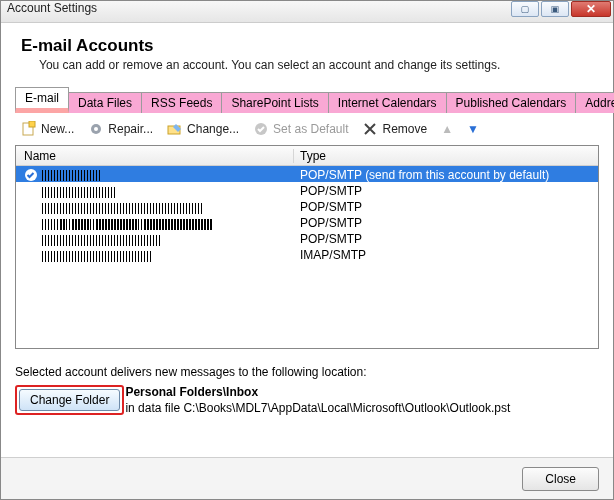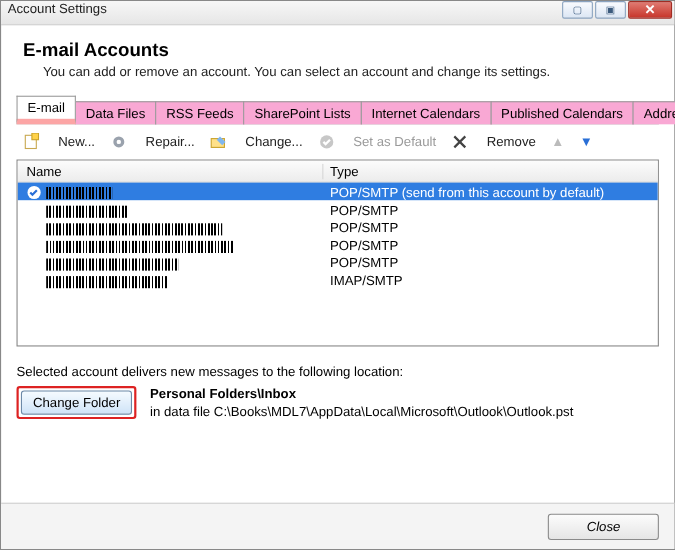--- a/index.html
+++ b/index.html
@@ -72,28 +72,28 @@
     top: 1px;
     z-index: 2;
   }
   .toolbar {
     display: flex;
     align-items: center;
     gap: 14px;
     padding: 8px 6px;
   }
   .tool {
-    display: inline-flex; align-items: center; gap: 16px;
+    display: inline-flex; align-items: center; gap: 4px;
     color: #222; cursor: pointer;
   }
   .tool.disabled { color: #9a9a9a; }
   .ico { width: 16px; height: 16px; display: inline-block; }
   .listpanel {
     border: 1px solid #888;
-    height: 170px;
+    height: 204px;
     overflow: hidden;
     background: #fff;
   }
   .listhdr {
     display: flex;
     background: linear-gradient(#fcfcfc,#ececec);
     border-bottom: 1px solid #cfcfcf;
     height: 20px;
     align-items: center;
     font-size: 12px;
@@ -109,21 +109,21 @@
   .row .c1 { width: 278px; padding-left: 8px; display:flex; align-items:center; gap:4px; }
   .row .c2 { flex: 1; padding-left: 6px; }
   .row.sel { background: #2f7de1; color: #fff; }
   .redact {
     display: inline-block;
     height: 11px;
     background-image: repeating-linear-gradient(90deg,#000 0,#000 1.5px,transparent 1.5px,transparent 3px);
   }
   .below { margin-top: 16px; font-size: 12px; }
   .cf-wrap {
-    display: flex; align-items: flex-start; gap: 12px; margin-top: 6px;
+    display: flex; align-items: flex-start; gap: 1px; margin-top: 6px;
   }
   .cf-btn {
     border: 2px solid #d22; padding: 2px; border-radius: 3px;
   }
   .cf-btn-inner {
     border: 1px solid #6d8aa8;
     background: linear-gradient(#f5fbff,#cfe3f7);
     padding: 3px 10px;
     border-radius: 3px;
     font-size: 12px;
@@ -135,24 +135,23 @@
     left: 0; right: 0; bottom: 0;
     border-top: 1px solid #cfcfcf;
     height: 42px;
     display: flex; align-items: center; justify-content: flex-end;
     padding-right: 14px;
     background: #f4f4f4;
   }
   .close-btn {
     border: 1px solid #8a8a8a;
     background: linear-gradient(#fcfcfc,#e5e5e5);
-    padding: 4px 34px;
+    padding: 4px 22px;
     border-radius: 3px;
     font-size: 12px;
-    font-style: italic;
   }
   .check-ico svg { display:block; }
   .arrow { font-size: 12px; }
 </style>
 </head>
 <body>
 
 <div class="window">
   <div class="titlebar">
     <span class="titlebar-title">Account Settings</span>

